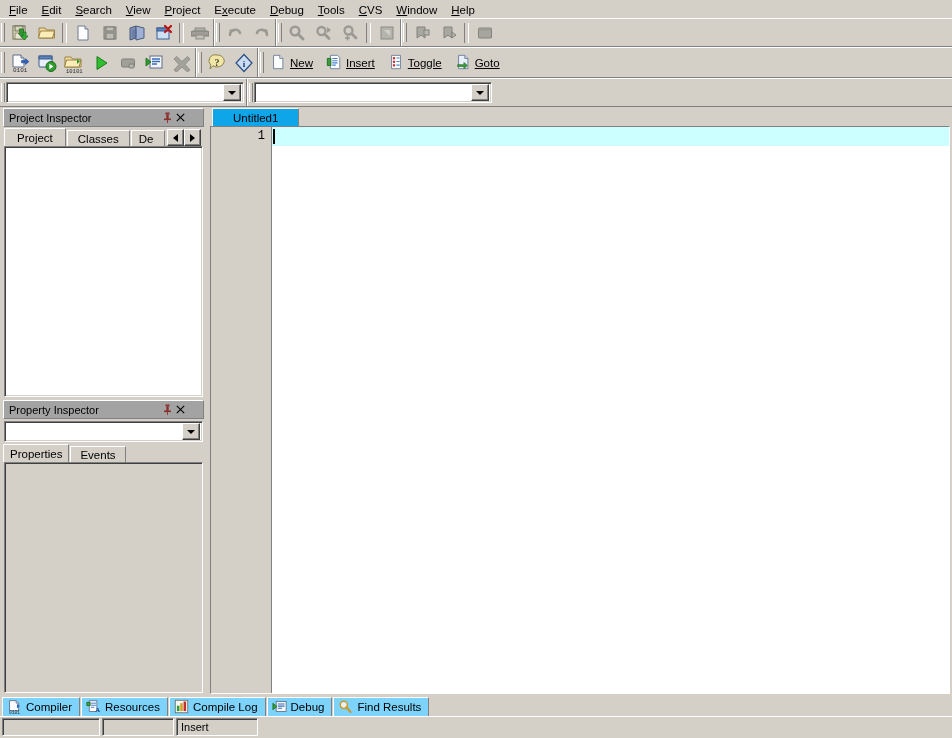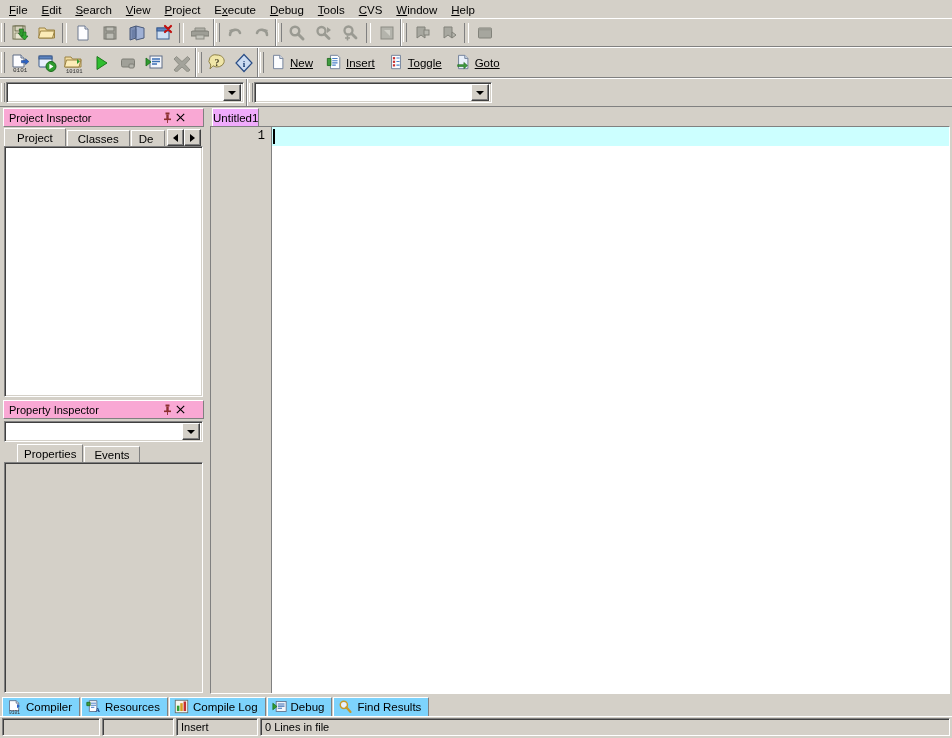--- a/index.html
+++ b/index.html
@@ -43,21 +43,21 @@
         border:1px solid #fff;border-right-color:#404040;border-bottom-color:#404040;
         box-shadow:inset -1px -1px 0 #808080;
         display:flex;align-items:center;justify-content:center;flex:0 0 auto;}
   .carrow b{display:block;width:0;height:0;border-left:4px solid transparent;border-right:4px solid transparent;border-top:4px solid #000;}
 
   
   .main{flex:1 1 auto;display:flex;min-height:0;padding:0 0 0 0;}
   .leftcol{width:206px;flex:0 0 auto;display:flex;flex-direction:column;}
 
   .dockpanel{display:flex;flex-direction:column;min-height:0;}
-  .dock-title{height:17px;display:flex;align-items:center;background:#f9a8d4;
+  .dock-title{height:17px;display:flex;align-items:center;background:#a3a3a3;
       border:1px solid #fff;border-right-color:#808080;border-bottom-color:#808080;
       margin:1px 2px 1px 3px;padding:0 16px 0 5px;}
   .dock-title .t{flex:1 1 auto;font-size:11px;white-space:nowrap;}
   .dock-btn{width:13px;height:13px;display:flex;align-items:center;justify-content:center;cursor:default;flex:0 0 auto;}
 
   
   .tabstrip{display:flex;align-items:flex-end;height:18px;padding-left:4px;flex:0 0 auto;}
   .tab{height:15px;padding:0 10px;display:flex;align-items:center;font-size:11.5px;
        background:#d4d0c8;border:1px solid #fff;border-bottom:none;border-right-color:#808080;
        margin-right:1px;cursor:default;white-space:nowrap;}
@@ -75,22 +75,22 @@
           box-shadow:inset 1px 1px 0 #404040, inset -1px -1px 0 #d4d0c8;}
   .treebox{flex:1 1 auto;margin:0 3px 2px 4px;background:#fff;min-height:0;}
   .propgrid{flex:1 1 auto;margin:0 3px 3px 4px;background:#d4d0c8;min-height:0;}
   .propcombo{margin:1px 3px 2px 4px;}
 
   .vsplit{width:4px;flex:0 0 auto;background:#d4d0c8;cursor:col-resize;}
 
   
   .editorcol{flex:1 1 auto;display:flex;flex-direction:column;min-width:0;padding-right:2px;}
   .edit-tabs{display:flex;align-items:flex-end;height:19px;padding-left:2px;flex:0 0 auto;}
-  .etab{height:17px;padding:0 0;display:flex;align-items:center;font-size:11.5px;
-        background:#f0abfc;border:1px solid #fff;border-bottom:none;border-right-color:#808080;cursor:default;}
+  .etab{height:17px;padding:0 20px;display:flex;align-items:center;font-size:11.5px;
+        background:#0ea5e9;border:1px solid #fff;border-bottom:none;border-right-color:#808080;cursor:default;}
   .editor-wrap{flex:1 1 auto;min-height:0;margin-bottom:2px;background:#fff;display:flex;overflow:hidden;}
   .gutter{width:60px;flex:0 0 auto;background:#d4d0c8;border-right:1px solid #808080;}
   .gutter .ln{height:19px;line-height:19px;text-align:right;padding-right:6px;
       font-family:"Liberation Mono",monospace;font-size:12px;color:#000;}
   .code{flex:1 1 auto;position:relative;background:#fff;}
   .curline{height:19px;background:#ccffff;display:flex;align-items:center;}
   .caret{width:2px;height:15px;background:#000;margin-left:1px;}
 
   
   .bottom-tabs{height:20px;display:flex;align-items:flex-end;padding-left:2px;flex:0 0 auto;background:#d4d0c8;}
@@ -474,21 +474,21 @@
 
         <div class="propcombo">
           <div class="combo">
             <span class="ctext"></span>
             <span class="carrow">
                 <b></b>
               </span>
           </div>
         </div>
 
-        <div class="tabstrip" style="padding-left:17px;">
+        <div class="tabstrip" style="padding-left:3px;">
           <div class="tab sel" style="padding:0 6px;">
             <span>Properties</span>
           </div>
           <div class="tab" style="padding:0 9px;">
             <span>Events</span>
           </div>
         </div>
 
         <div class="propgrid sunken"></div>
       </div>
@@ -568,16 +568,15 @@
         </svg>
       </span>
       <span>Find Results</span>
     </div>
   </div>
 
   <div class="statusbar">
     <div class="spanel sp1"></div>
     <div class="spanel sp2"></div>
     <div class="spanel sp3">Insert</div>
-    <div class="spanel sp4">0 Lines in file</div>
   </div>
 
 </div>
 
 </body></html>

